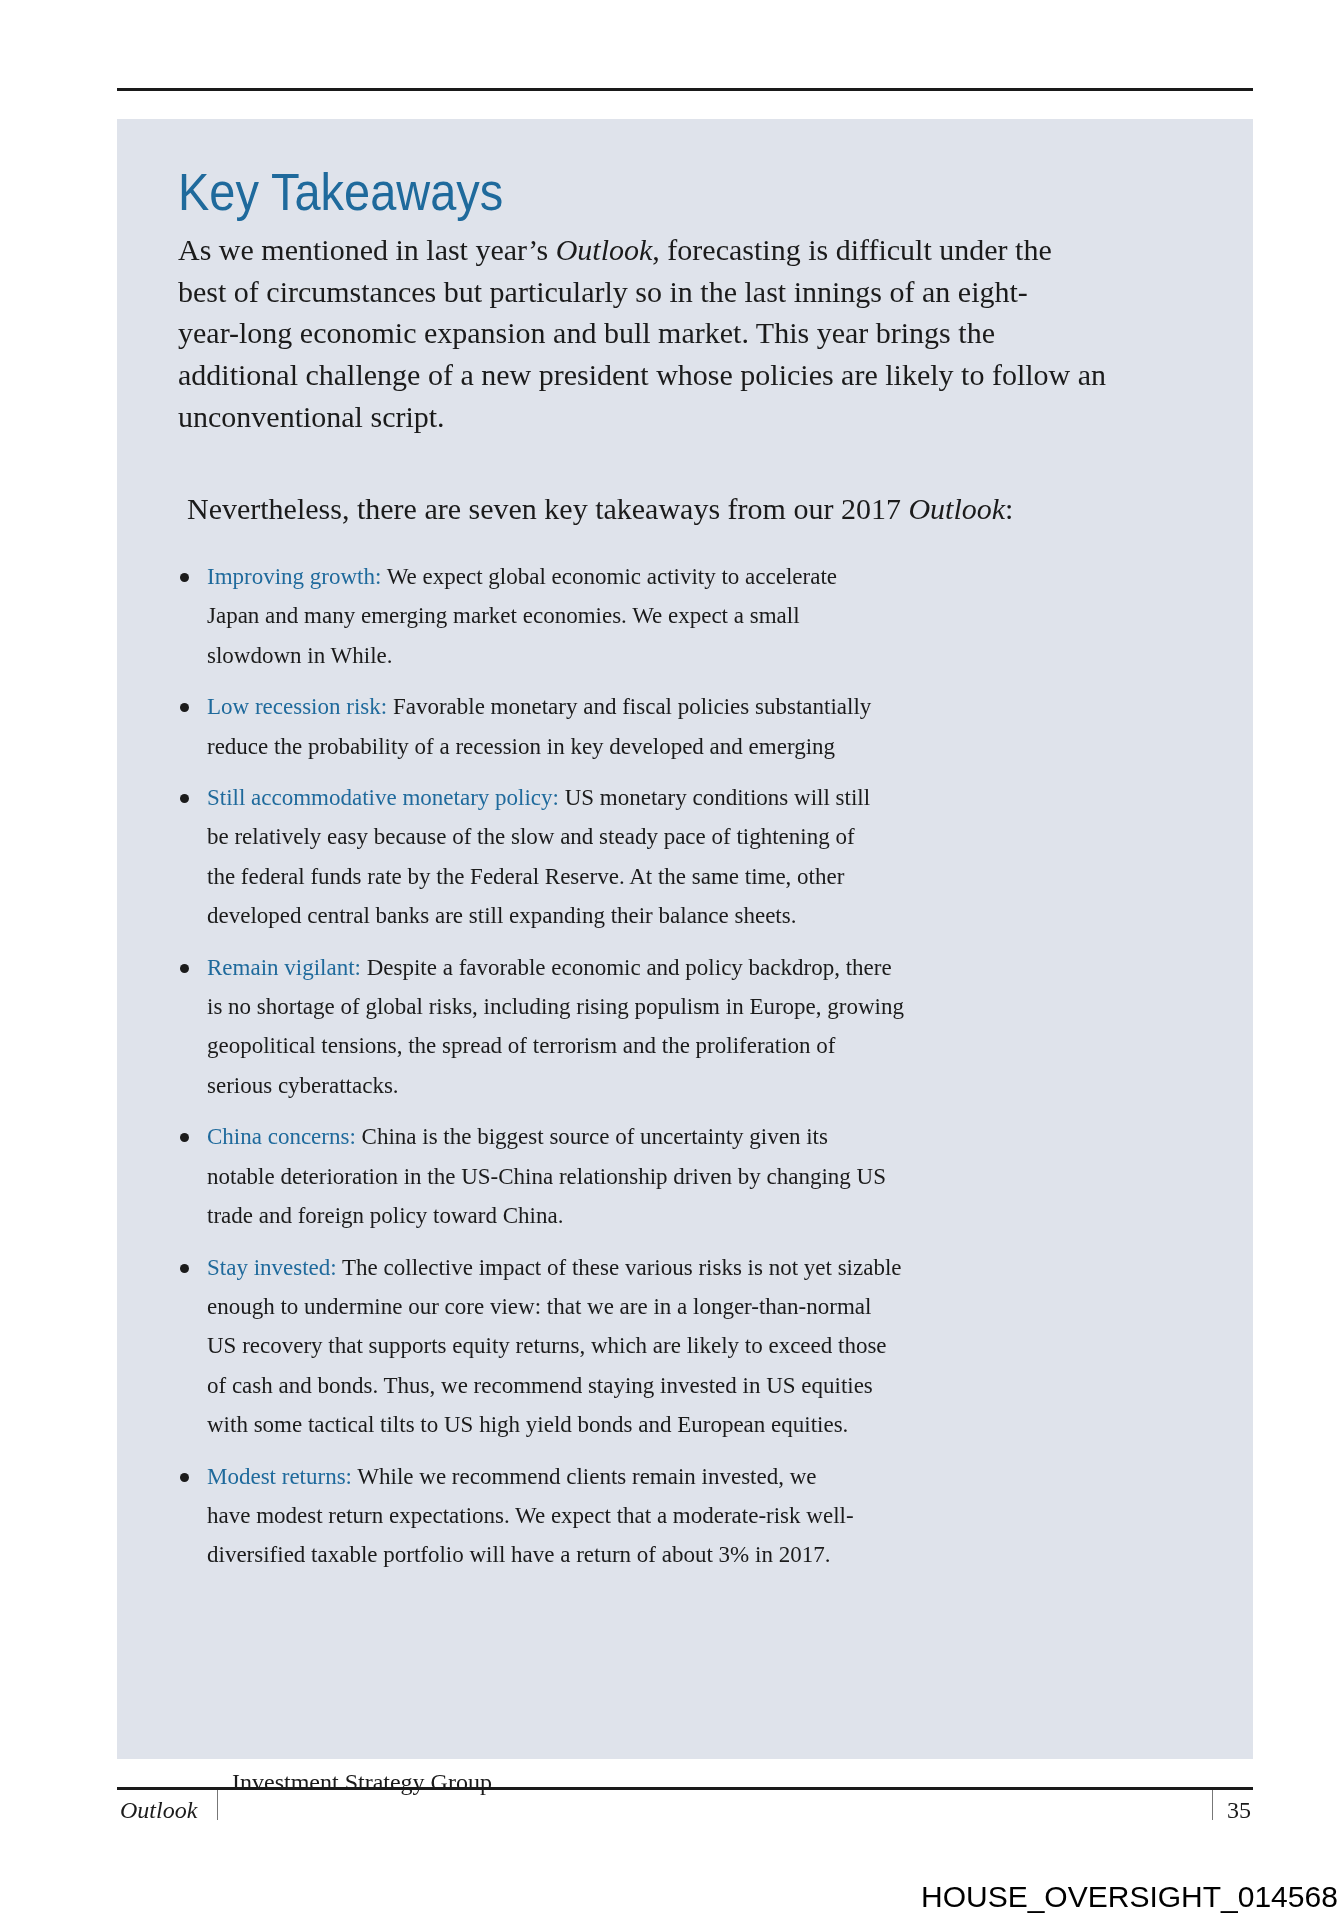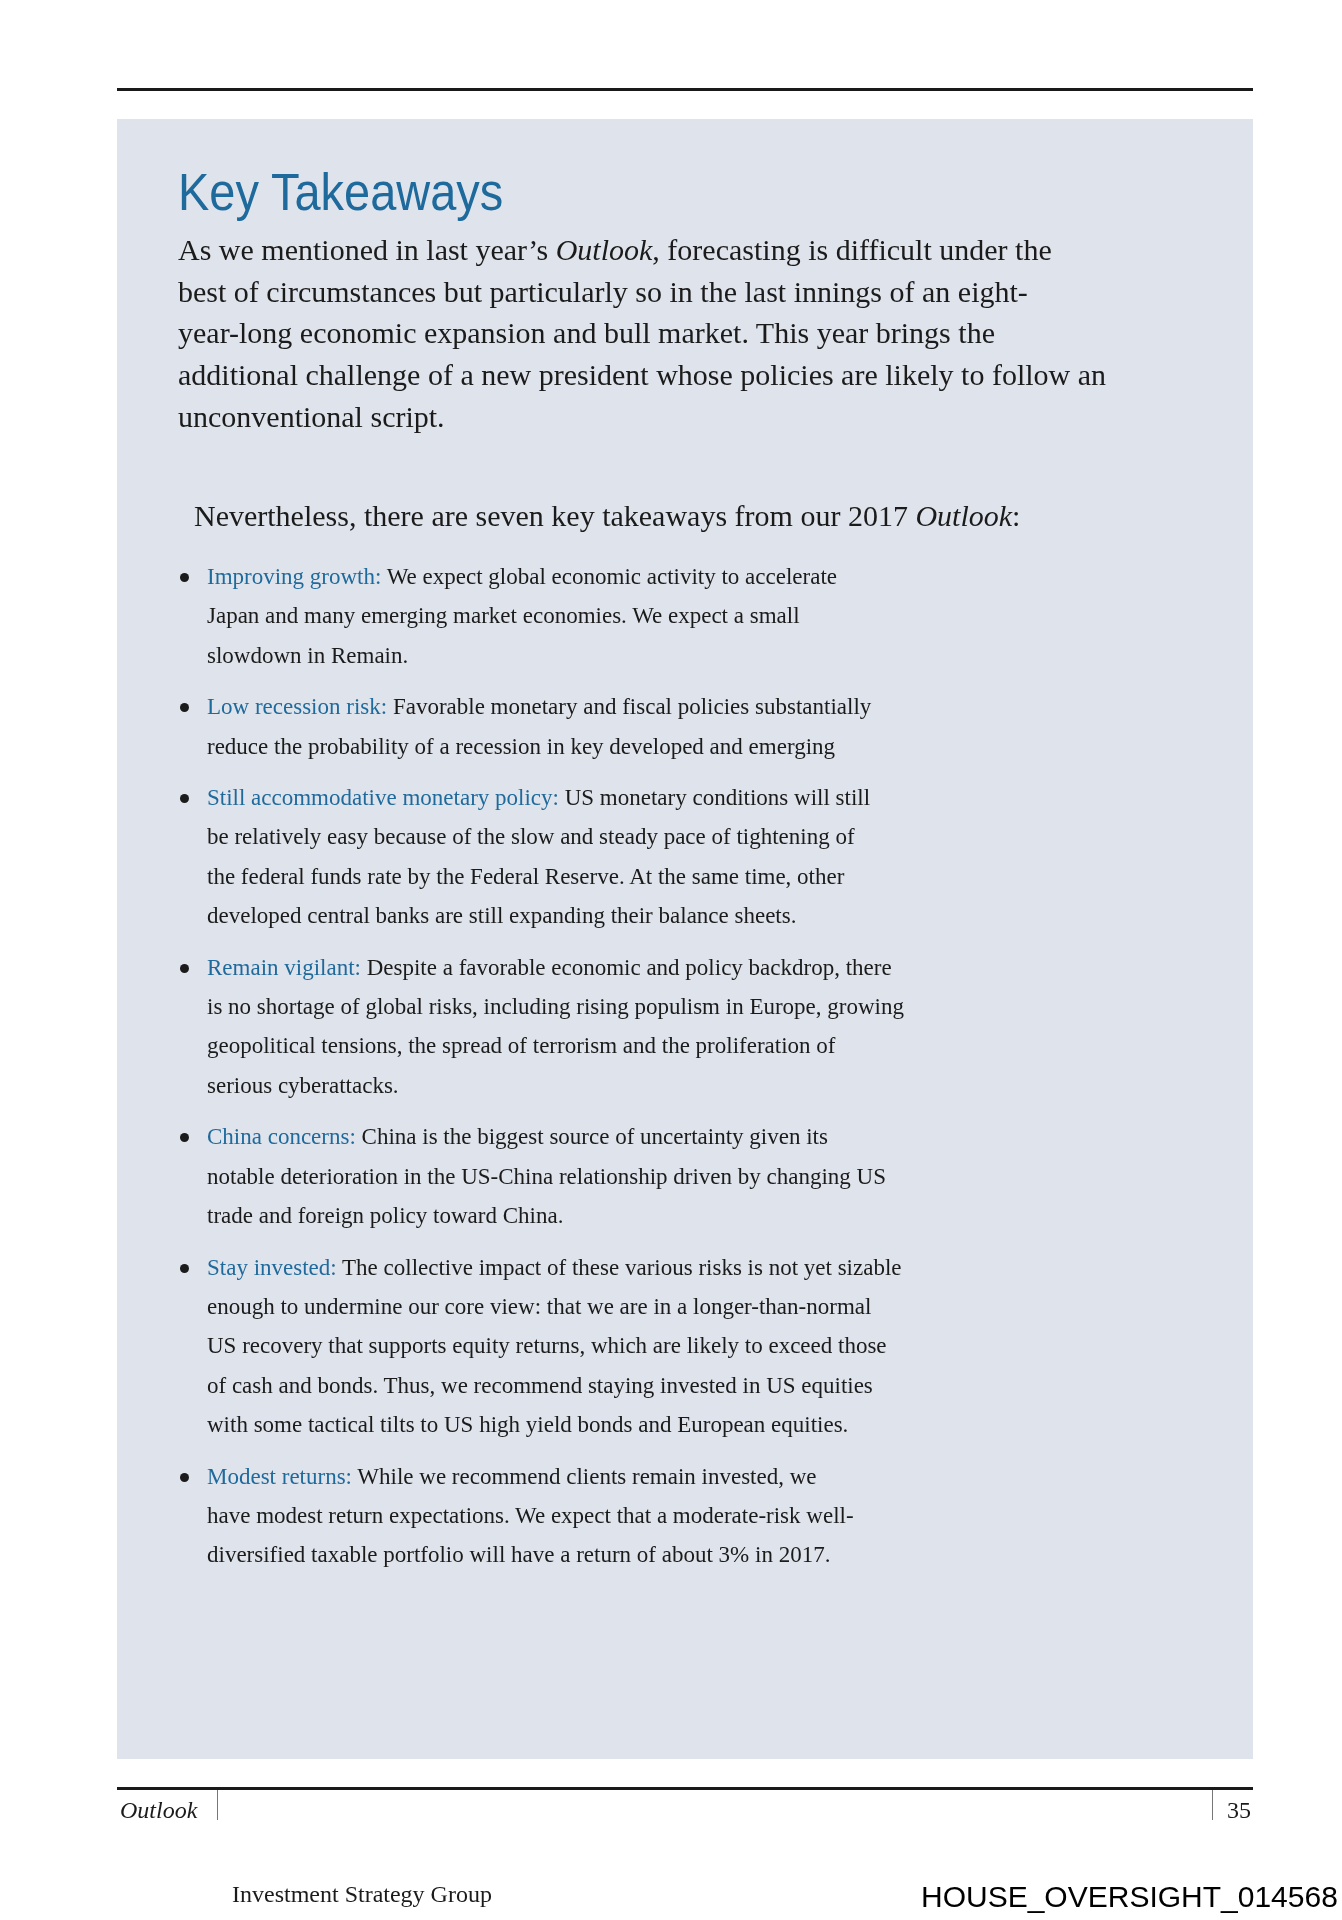--- a/index.html
+++ b/index.html
@@ -21,21 +21,21 @@
     transform: scaleX(0.92); transform-origin: left top;
   }
   .serif { font-family: "Liberation Serif", serif; color: #1b1b1b; }
   .intro {
     position: absolute; left: 178px; top: 229px;
     font-size: 30px; line-height: 41.7px; margin: 0;
   }
   .intro .line, .lead .line, .bullet .line { display: block; white-space: nowrap; }
   .lead {
     position: absolute; left: 178px; top: 479px;
-    font-size: 30px; line-height: 41.7px; margin: 16px;
+    font-size: 30px; line-height: 41.7px; margin: 9px;
   }
   .bullet-list {
     position: absolute; left: 178px; top: 557px; margin: 0; padding: 0; list-style: none;
     font-size: 23px; line-height: 39.4px;
   }
   .bullet { position: relative; padding-left: 29px; margin-bottom: 12px; }
   .bullet-dot {
     position: absolute; left: 2px; top: 16px; width: 9px; height: 9px; border-radius: 50%;
     background: #1b1b1b;
   }
@@ -44,21 +44,21 @@
   .footer-rule {
     position: absolute; left: 117px; top: 1787px; width: 1136px; height: 3px; background: #1a1a1a;
   }
   .footer-left {
     position: absolute; left: 120px; top: 1796px; font-size: 24px; line-height: 28px; white-space: nowrap;
   }
   .footer-sep-left {
     position: absolute; left: 217px; top: 1790px; width: 1px; height: 30px; background: #777;
   }
   .footer-org {
-    position: absolute; left: 232px; top: 1880px; font-size: 24px; line-height: 28px; white-space: nowrap;
+    position: absolute; left: 232px; top: 1768px; font-size: 24px; line-height: 28px; white-space: nowrap;
   }
   .footer-sep-right {
     position: absolute; left: 1212px; top: 1790px; width: 1px; height: 30px; background: #777;
   }
   .page-number {
     position: absolute; left: 1227px; top: 1796px; font-size: 24px; line-height: 28px; white-space: nowrap;
   }
   .bates {
     position: absolute; left: 921px; top: 1880px;
     font-family: "Liberation Sans", sans-serif; font-size: 30px; line-height: 34px; color: #000;
@@ -84,21 +84,21 @@
 
 <p class="lead serif">
   <span class="line"><span>Nevertheless, there are seven key takeaways from our 2017 </span><em>Outlook</em><span>:</span></span>
 </p>
 
 <ul class="bullet-list serif">
   <li class="bullet">
     <span class="bullet-dot"></span>
     <span class="line"><span class="label">Improving growth:</span><span> We expect global economic activity to accelerate</span></span>
     <span class="line">Japan and many emerging market economies. We expect a small</span>
-    <span class="line">slowdown in Remain.</span>
+    <span class="line">slowdown in While.</span>
   </li>
   <li class="bullet">
     <span class="bullet-dot"></span>
     <span class="line"><span class="label">Low recession risk:</span><span> Favorable monetary and fiscal policies substantially</span></span>
     <span class="line">reduce the probability of a recession in key developed and emerging</span>
   </li>
   <li class="bullet">
     <span class="bullet-dot"></span>
     <span class="line"><span class="label">Still accommodative monetary policy:</span><span> US monetary conditions will still</span></span>
     <span class="line">be relatively easy because of the slow and steady pace of tightening of</span>

